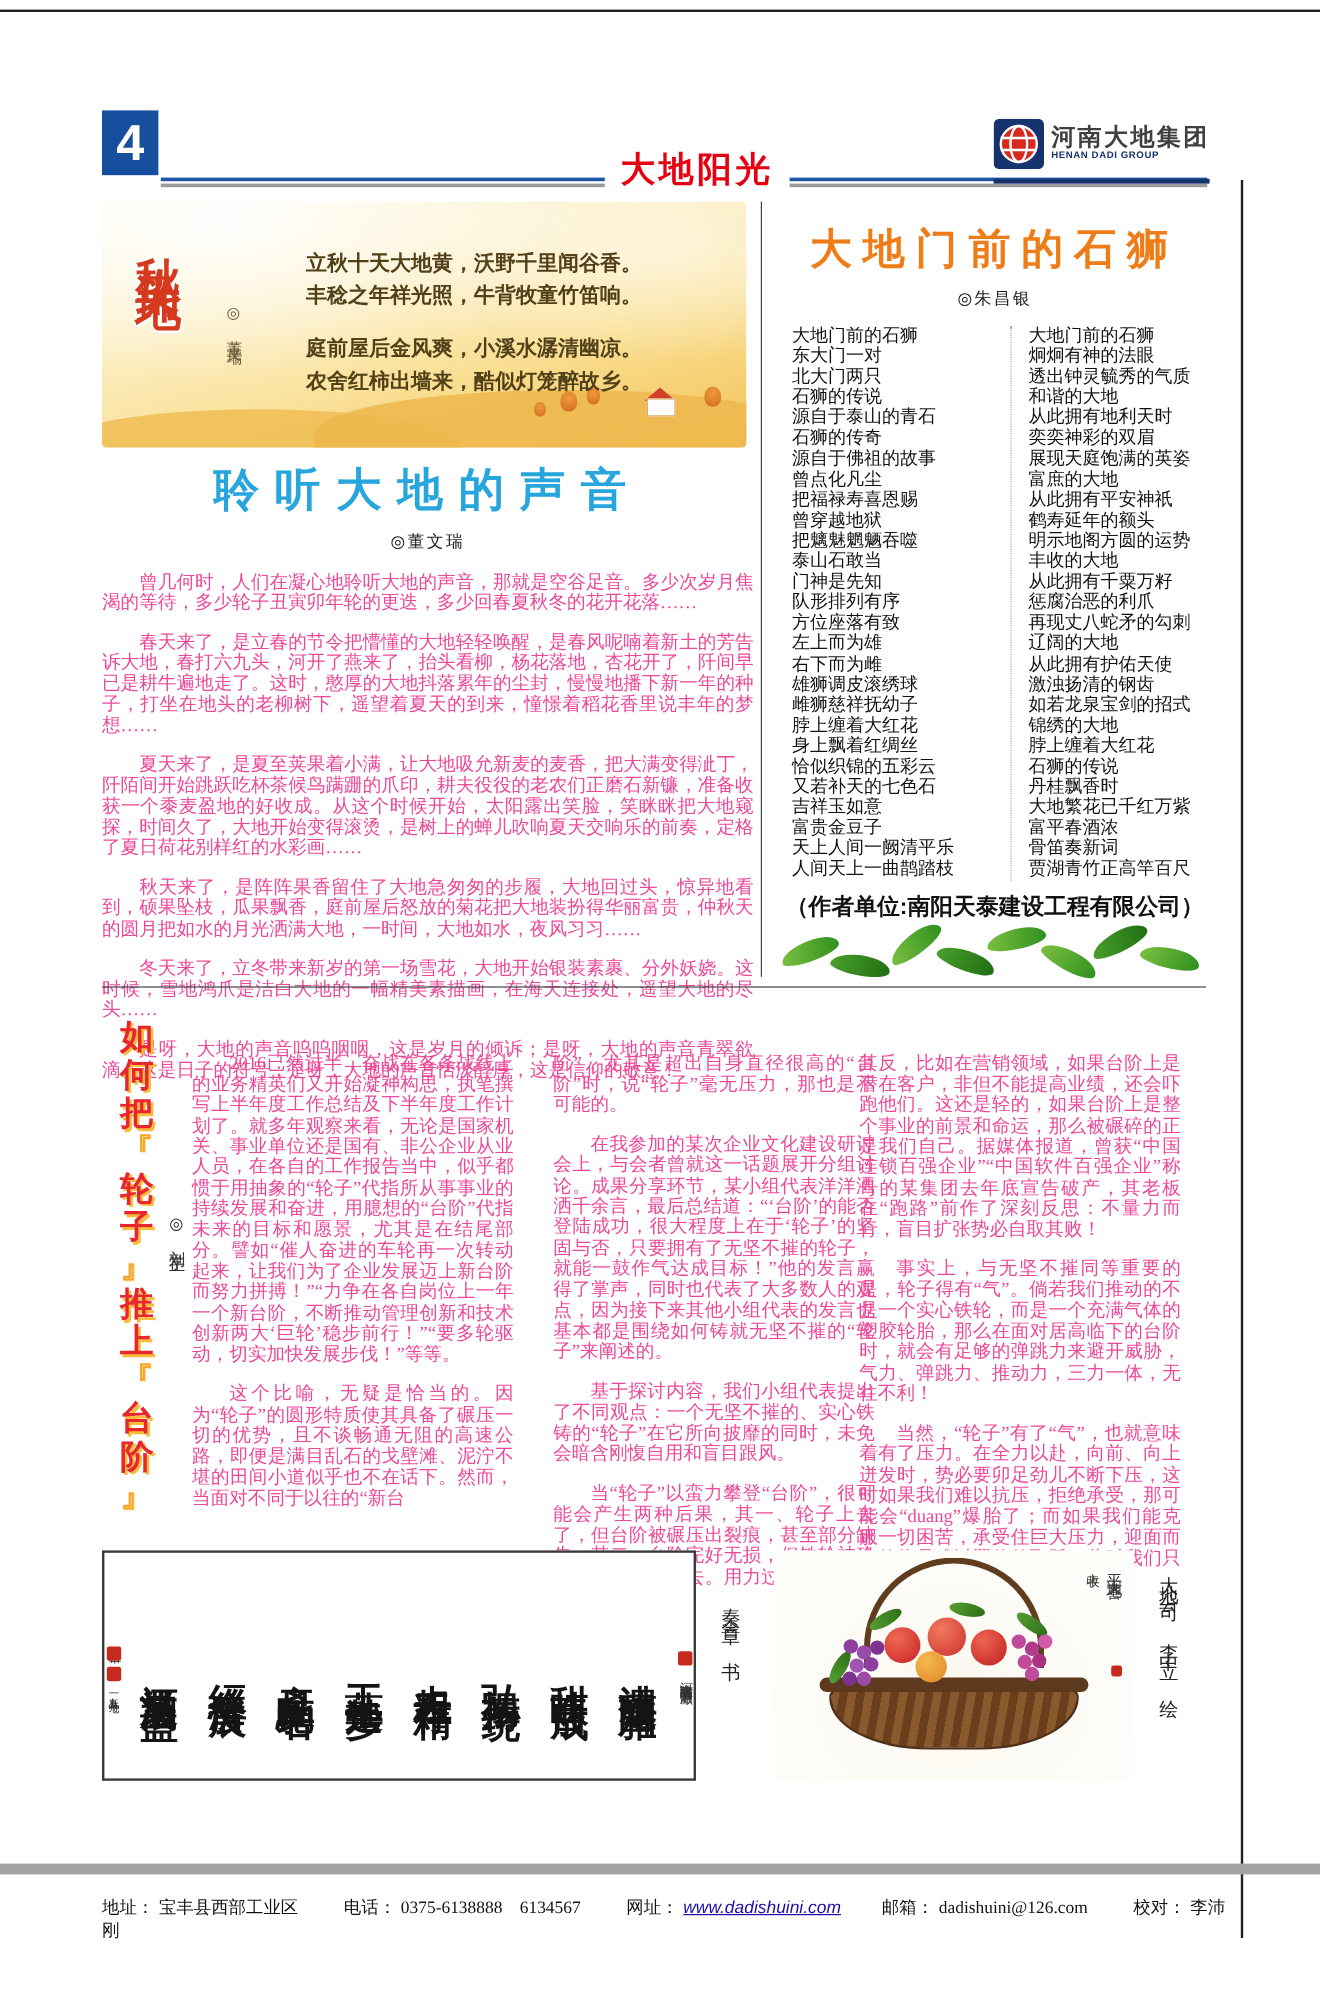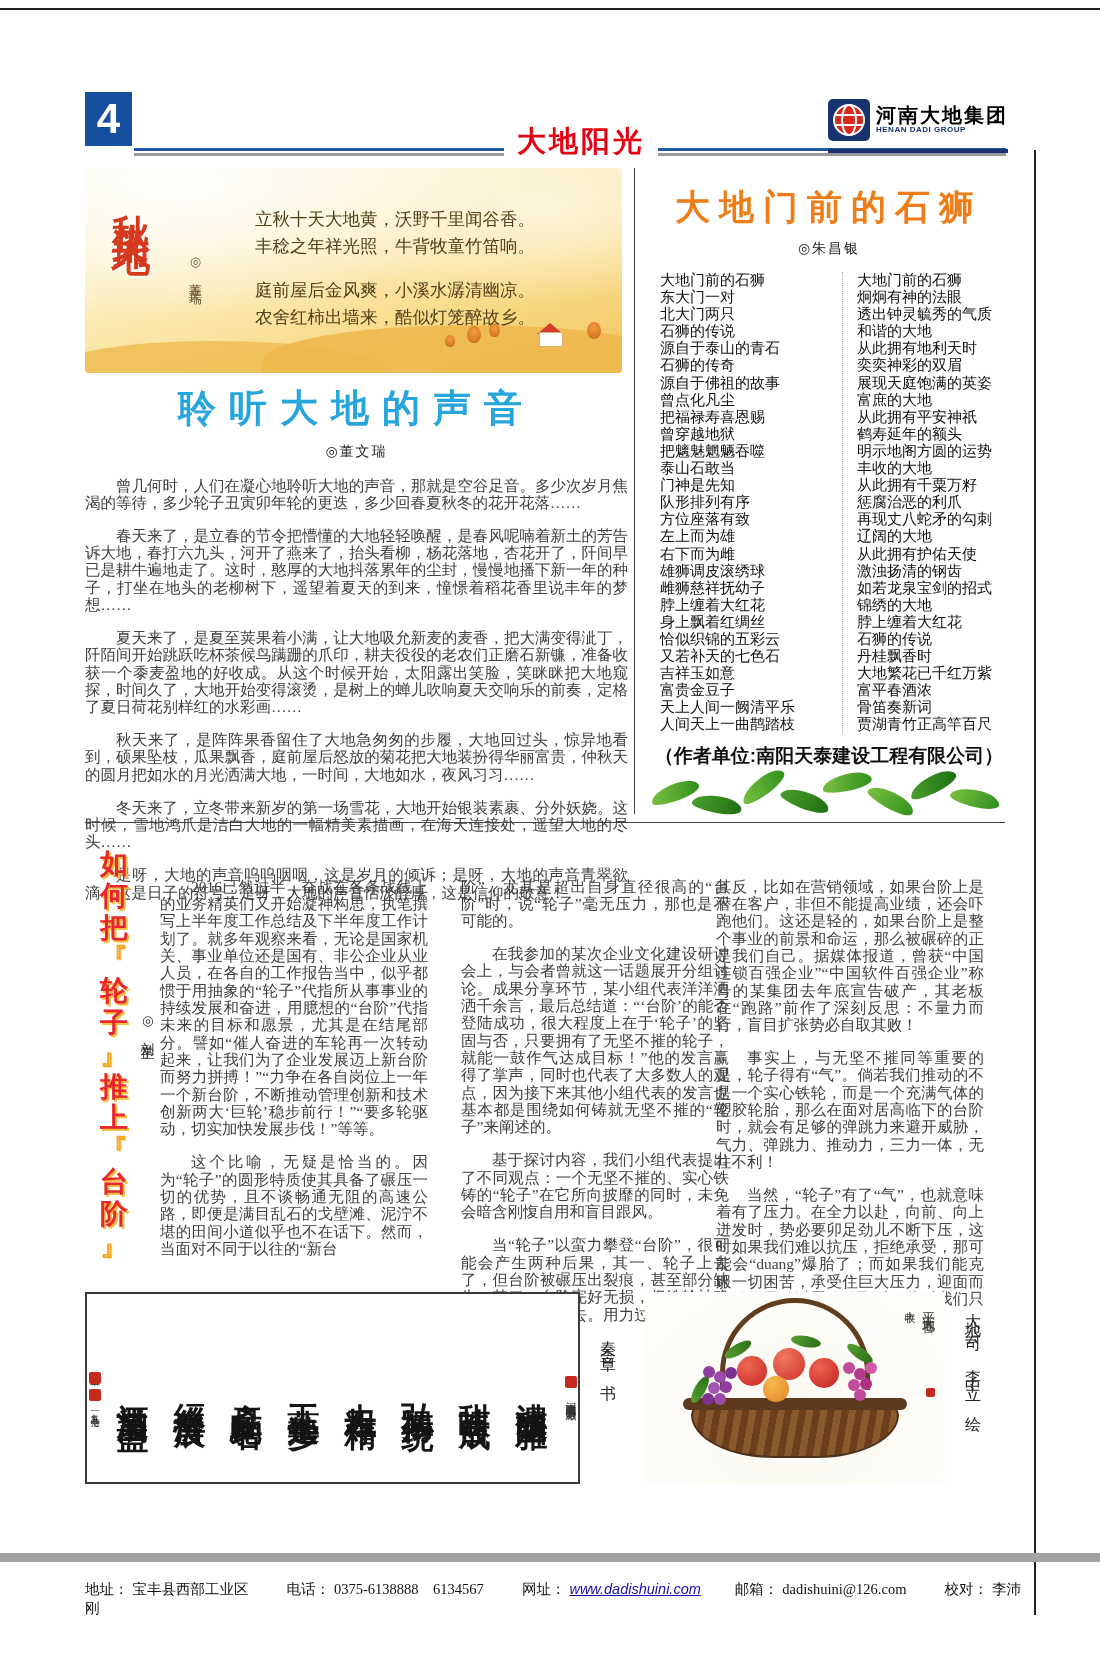--- a/index.html
+++ b/index.html
@@ -18,48 +18,48 @@
   .pagenum{left:85px;top:92px;width:47px;height:54px;background:#164f9d;color:#fff;
            display:flex;align-items:center;justify-content:center;font-size:42px;font-weight:bold;}
   .rule{height:3px;}
   .rule-blue{background:#1d57a5;}
   .rule-gray{background:#9a9a9a;}
   .sec-title{left:506px;top:122px;width:150px;text-align:center;font-size:29px;font-weight:bold;
              color:#e60012;letter-spacing:3px;}
   .logo{left:828px;top:94px;width:180px;height:52px;display:flex;align-items:center;gap:6px;
         border-bottom:4px solid #17336e;padding-bottom:3px;}
   .logo-txt{display:flex;flex-direction:column;line-height:1.05;}
-  .logo-cn{font-size:20px;font-weight:bold;color:#000000;letter-spacing:2px;}
+  .logo-cn{font-size:20px;font-weight:bold;color:#404040;letter-spacing:2px;}
   .logo-en{font-size:8px;font-weight:bold;color:#17336e;letter-spacing:.5px;}
 
   
   .card{left:85px;top:168px;width:537px;height:205px;border-radius:4px;overflow:hidden;
     background:
       radial-gradient(ellipse at 18% 8%, rgba(255,255,255,.95), rgba(255,255,255,0) 50%),
       radial-gradient(ellipse at 85% 20%, rgba(255,255,255,.55), rgba(255,255,255,0) 40%),
       linear-gradient(165deg,#fdf9ea 0%,#fcf0c6 32%,#fbe3a0 58%,#f7d47a 78%,#f2c25c 100%);}
   .card-hill{border-radius:50% 50% 0 0;background:#efbd54;opacity:.85;}
   .tree{width:14px;height:17px;border-radius:50% 50% 45% 45%;
         background:radial-gradient(circle at 50% 35%,#f09a3c,#cf6a1f);}
   .house-body{width:22px;height:13px;background:#fdfdfd;border:1px solid #d8b06a;}
   .house-roof{width:0;height:0;border-left:13px solid transparent;border-right:13px solid transparent;
               border-bottom:11px solid #d2402a;}
   .card-title{left:20px;top:16px;font-size:38px;font-weight:bold;color:#d63a1e;letter-spacing:8px;
               text-shadow:0 0 3px #fff,0 0 5px #fff,1px 1px 0 #fff,-1px -1px 0 #fff;
               font-family:"Liberation Sans","DejaVu Sans",sans-serif;}
   .card-author{left:101px;top:86px;font-size:13px;color:#6a5a3a;letter-spacing:4px;}
   .card-poem{left:170px;top:38px;width:356px;font-size:17.5px;line-height:27px;color:#514018;}
-  .stanza{margin-bottom:17px;}
+  .stanza{margin-bottom:17px;font-weight:bold;}
 
   
   .listen{left:85px;top:383px;width:543px;}
   .listen-title{text-align:center;font-size:38px;font-weight:bold;color:#27a5dd;letter-spacing:13px;
                 font-family:"Liberation Sans","DejaVu Sans",sans-serif;}
   .byline{text-align:center;font-size:14px;margin-top:9px;color:#222;letter-spacing:2px;}
-  .bodytext{margin-top:12px;font-size:15.5px;line-height:17.35px;text-align:justify;color:#404040;}
+  .bodytext{margin-top:12px;font-size:15.5px;line-height:17.35px;text-align:justify;color:#ec4899;}
   .bp{text-indent:2em;}
   .bp.cont{text-indent:0;}
 
   
   .lion{left:648px;top:184px;width:362px;}
   .lion-title{text-align:center;font-size:35px;font-weight:bold;color:#ee7d17;letter-spacing:9px;
               font-family:"Liberation Sans","DejaVu Sans",sans-serif;}
   .lion-cols{display:flex;margin-top:14px;}
   .lion-col{font-size:15px;line-height:17.1px;white-space:nowrap;overflow:hidden;}
   .lion-left{width:182px;padding-left:12px;}

